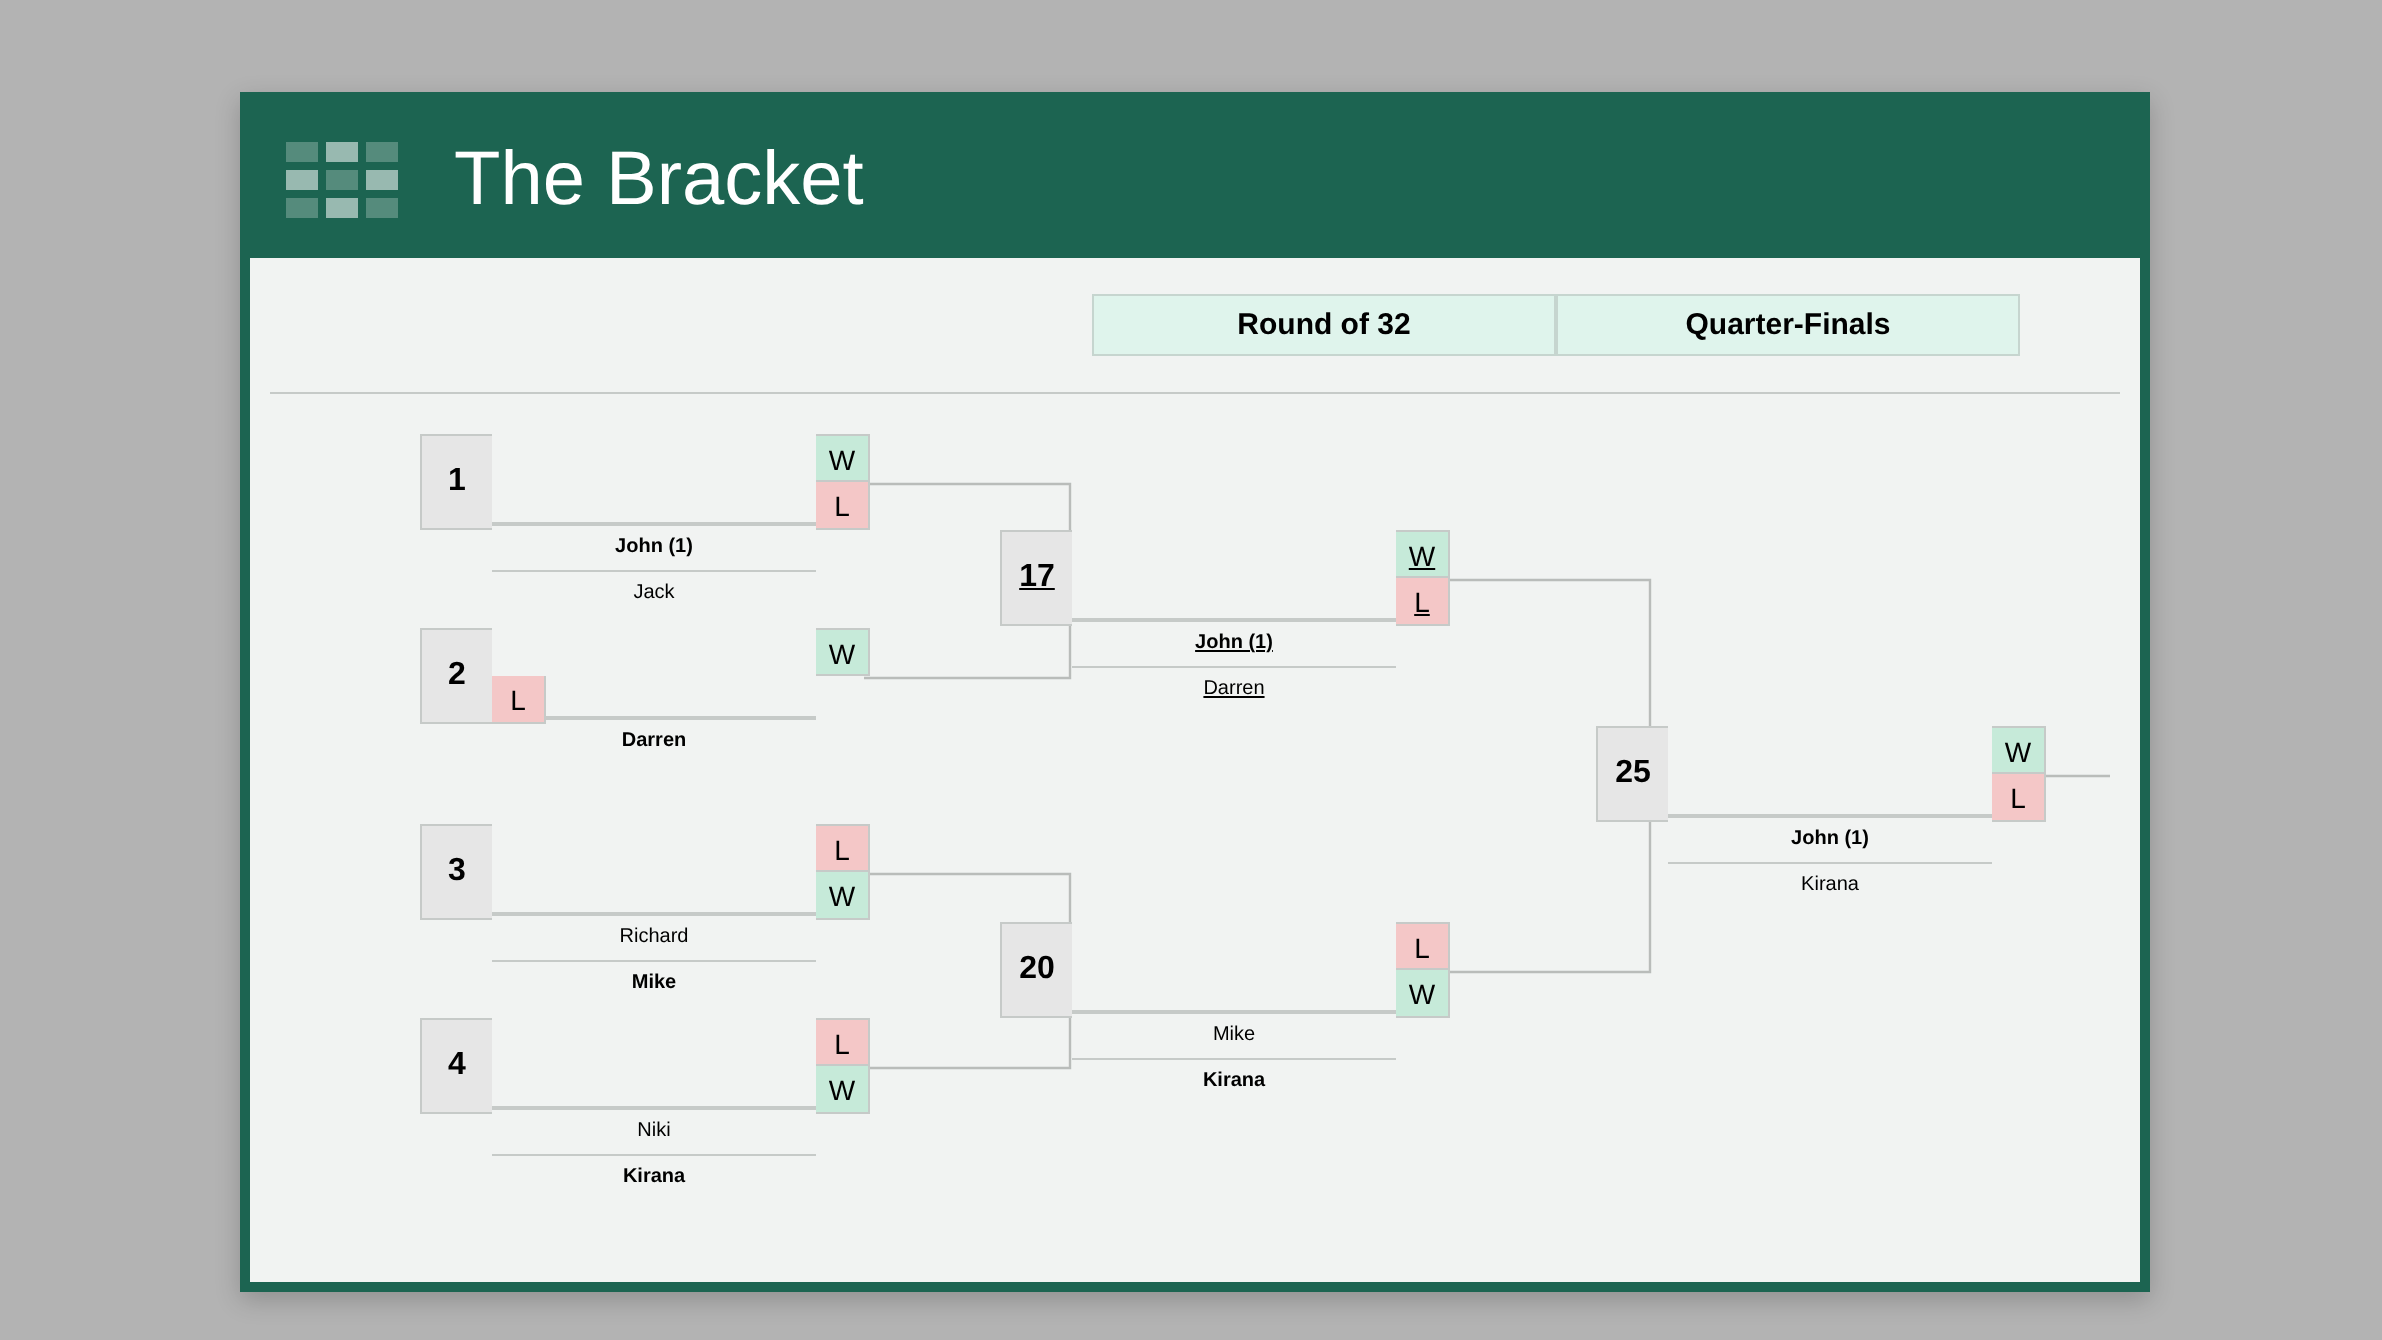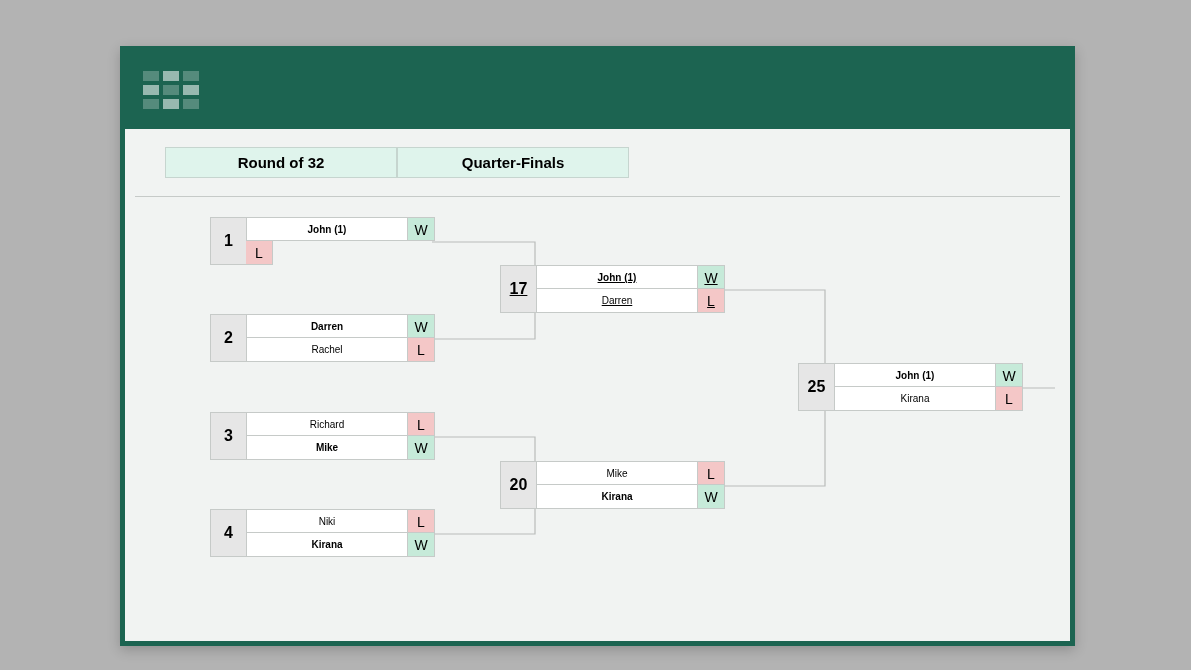--- a/index.html
+++ b/index.html
@@ -49,22 +49,22 @@
   color: #fff;
   font-weight: 700;
   font-size: 15px;
   padding: 9px 0;
   width: 220px;
   text-align: center;
   cursor: pointer;
 }
 .rounds {
   display: flex;
-  justify-content: flex-start;
-  padding: 18px 40px 0 40px;
+  justify-content: flex-end;
+  padding: 18px 60px 0 40px;
 }
 .round-label {
   background: #dff4ec;
   border: 1px solid #c6d5cf;
   font-weight: 700;
   font-size: 15px;
   text-align: center;
   padding: 6px 0;
   width: 230px;
 }
@@ -109,20 +109,21 @@
   display: flex;
   height: 24px;
   line-height: 24px;
 }
 .pname {
   width: 160px;
   background: #fff;
   border: 1px solid #c6cac8;
   text-align: center;
   font-size: 10px;
+  margin-top: 44px;
 }
 .pname.win { font-weight: 700; }
 .res {
   width: 26px;
   text-align: center;
   border: 1px solid #c6cac8;
   border-left: none;
   font-size: 14px;
 }
 .res.W { background: #c6ead9; }
@@ -139,20 +140,21 @@
       <div></div>
         <div class="s"></div>
         <div></div>
       <div class="s"></div>
         <div></div>
         <div class="s"></div>
       <div></div>
         <div class="s"></div>
         <div></div>
     </div>
+    <div class="title">The Bracket</div>
   </div>
 
   <div class="rounds">
     <div class="round-label">Round of 32</div>
     <div class="round-label">Quarter-Finals</div>
   </div>
 
   <div class="divider"></div>
 
   <div class="bracket-area">
@@ -163,33 +165,33 @@
       <path d="M885 181 H920"></path>
     </svg>
   <div class="match" style="left: 75px; top: 10px;">
         <div class="mnum">1</div>
         <div class="rows">
           <div class="prow">
             <div class="pname win">John  (1)</div>
             <div class="res W">W</div>
           </div>
           <div class="prow">
+            <div class="pname ">Jack</div>
             <div class="res L">L</div>
           </div>
         </div>
       </div>
       <div class="match" style="left: 75px; top: 107px;">
         <div class="mnum">2</div>
         <div class="rows">
           <div class="prow">
             <div class="pname win">Darren</div>
             <div class="res W">W</div>
           </div>
           <div class="prow">
-            <div class="pname ">Rachel</div>
             <div class="res L">L</div>
           </div>
         </div>
       </div>
       <div class="match" style="left: 75px; top: 205px;">
         <div class="mnum">3</div>
         <div class="rows">
           <div class="prow">
             <div class="pname ">Richard</div>
             <div class="res L">L</div>

